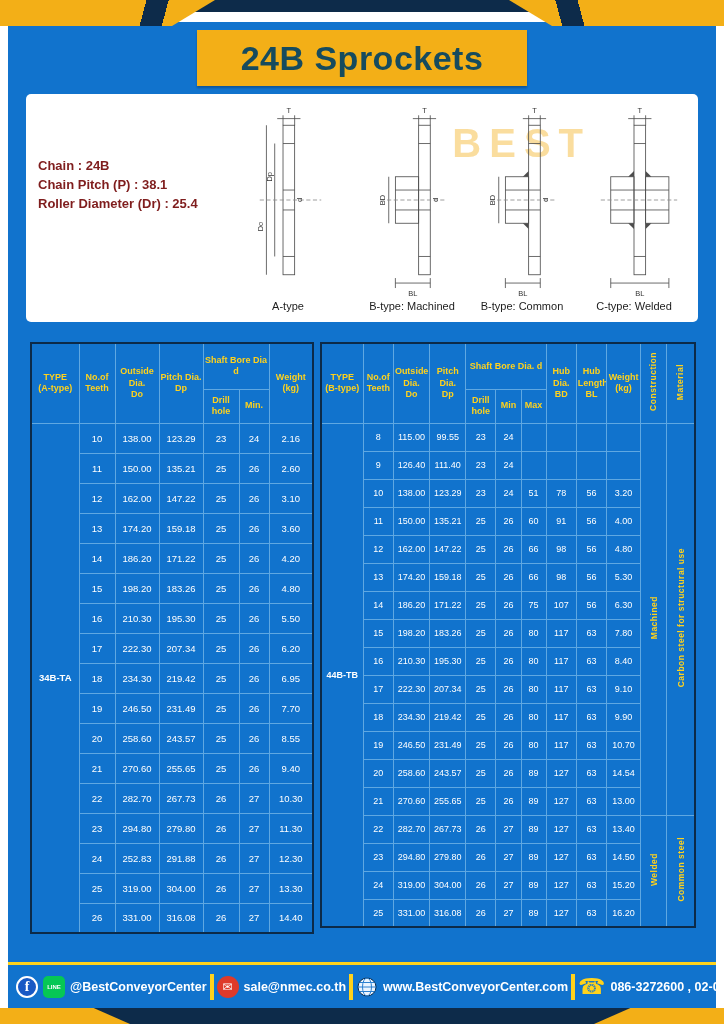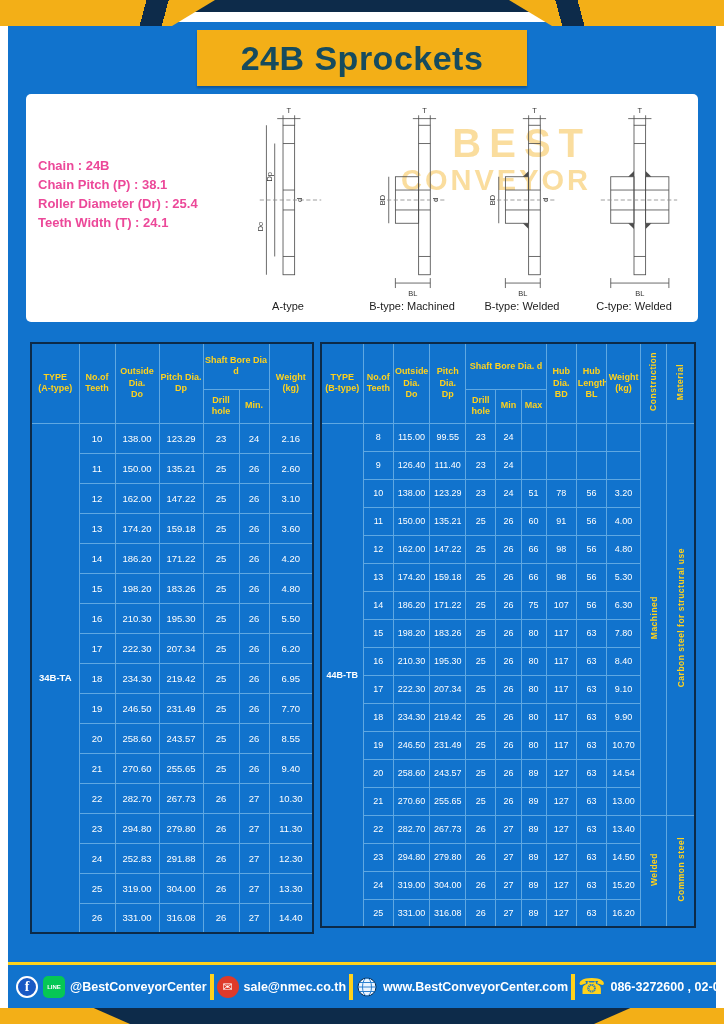--- a/index.html
+++ b/index.html
@@ -8,21 +8,21 @@
   
   .top-strip{position:absolute;top:0;left:0;width:100%;height:12px;background:#0d2b4a;}
   .hz{position:absolute;top:0;height:26px;width:215px;}
   .hz-left{left:0;background:linear-gradient(105deg,#f3af17 0 66%,#0d2b4a 66% 76%,#f3af17 76% 100%);clip-path:polygon(0 0,100% 0,80% 100%,0 100%);}
   .hz-right{right:0;background:linear-gradient(-105deg,#f3af17 0 66%,#0d2b4a 66% 76%,#f3af17 76% 100%);clip-path:polygon(0 0,100% 0,100% 100%,20% 100%);}
   
   .banner{position:absolute;top:30px;left:50%;transform:translateX(-50%);width:330px;height:56px;background:#f3af17;display:flex;align-items:center;justify-content:center;box-shadow:0 2px 2px rgba(0,0,0,0.25);}
   .banner h1{margin:16px;font-size:34px;font-weight:bold;color:#164b5e;letter-spacing:0.5px;}
   
   .panel{position:absolute;top:94px;left:26px;width:672px;height:228px;background:#ffffff;border-radius:5px;}
-  .specs{position:absolute;left:12px;top:62px;color:#ec4899;font-size:13px;font-weight:bold;line-height:19px;}
+  .specs{position:absolute;left:12px;top:62px;color:#7f1d1d;font-size:13px;font-weight:bold;line-height:19px;}
   .watermark{position:absolute;left:225px;top:28px;width:340px;text-align:right;color:rgba(243,175,23,0.42);font-weight:bold;line-height:1.08;pointer-events:none;}
   .wm1{font-size:40px;letter-spacing:8px;}
   .wm2{font-size:29px;letter-spacing:3px;}
   .wm3{font-size:29px;letter-spacing:10px;}
   .fig{position:absolute;top:8px;width:112px;margin:0;text-align:center;}
   .fig svg{display:block;margin:0 auto;}
   .fig figcaption{font-size:11px;color:#1c1c1c;margin-top:2px;}
   .dim{font-size:9px;fill:#333;}
   
   .spec-table{border-collapse:collapse;table-layout:fixed;background:#1173cd;border:2px solid #0c2a48;position:absolute;top:342px;}
@@ -62,28 +62,26 @@
 <div class="hz hz-left"></div>
 <div class="hz hz-right"></div>
 
 <div class="banner">
   <h1>24B Sprockets</h1>
 </div>
 
 <div class="panel">
   <div class="watermark">
     <div class="wm1">BEST</div>
-    <div class="wm2">CONVEYOR</div>
   </div>
 
   <div class="specs">
     <div>Chain  :  24B</div>
     <div>Chain Pitch (P)  :  38.1</div>
     <div>Roller Diameter (Dr)  :  25.4</div>
-    <div>Teeth Width (T)  :  24.1</div>
   </div>
 
   <figure class="fig" style="left:206px">
     <svg width="112" height="196" viewBox="0 0 112 236">
       <g stroke="#4d4d4d" fill="none" stroke-width="1">
         <line x1="50" y1="16" x2="50" y2="28"></line>
           <line x1="64" y1="16" x2="64" y2="28"></line>
         <line x1="43" y1="20" x2="71" y2="20"></line>
         <rect x="50" y="28" width="14" height="180"></rect>
         <line x1="50" y1="50" x2="64" y2="50"></line>
@@ -146,21 +144,21 @@
           <line x1="78" y1="212" x2="78" y2="224"></line>
         <line x1="36" y1="218" x2="78" y2="218"></line>
       </g>
       <polygon points="64,90 57,90 64,83" fill="#4d4d4d"></polygon>
       <polygon points="64,146 57,146 64,153" fill="#4d4d4d"></polygon>
       <text class="dim" x="71" y="13" text-anchor="middle">T</text>
       <text class="dim" text-anchor="middle" transform="rotate(-90 24 118)" x="24" y="118">BD</text>
       <text class="dim" text-anchor="middle" transform="rotate(-90 87 118)" x="87" y="118">d</text>
       <text class="dim" x="57" y="233" text-anchor="middle">BL</text>
     </svg>
-    <figcaption>B-type: Welded</figcaption>
+    <figcaption>B-type: Common</figcaption>
   </figure>
 
   <figure class="fig" style="left:552px">
     <svg width="112" height="196" viewBox="0 0 112 236">
       <g stroke="#4d4d4d" fill="none" stroke-width="1">
         <line x1="56" y1="16" x2="56" y2="28"></line>
           <line x1="70" y1="16" x2="70" y2="28"></line>
         <line x1="49" y1="20" x2="77" y2="20"></line>
         <rect x="56" y="28" width="14" height="180"></rect>
         <line x1="56" y1="50" x2="70" y2="50"></line>

